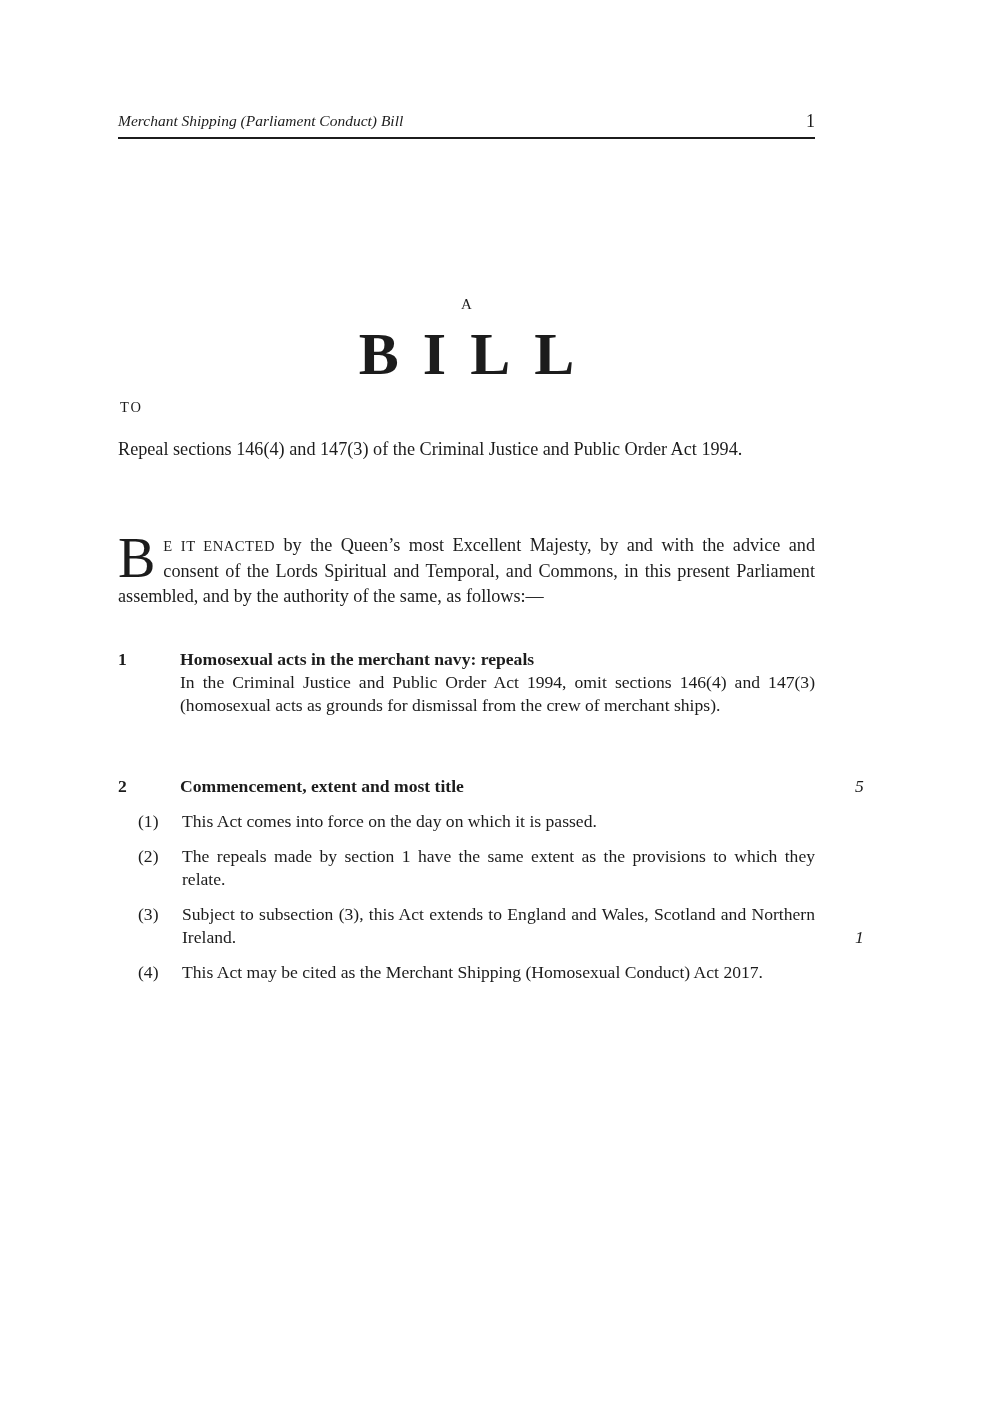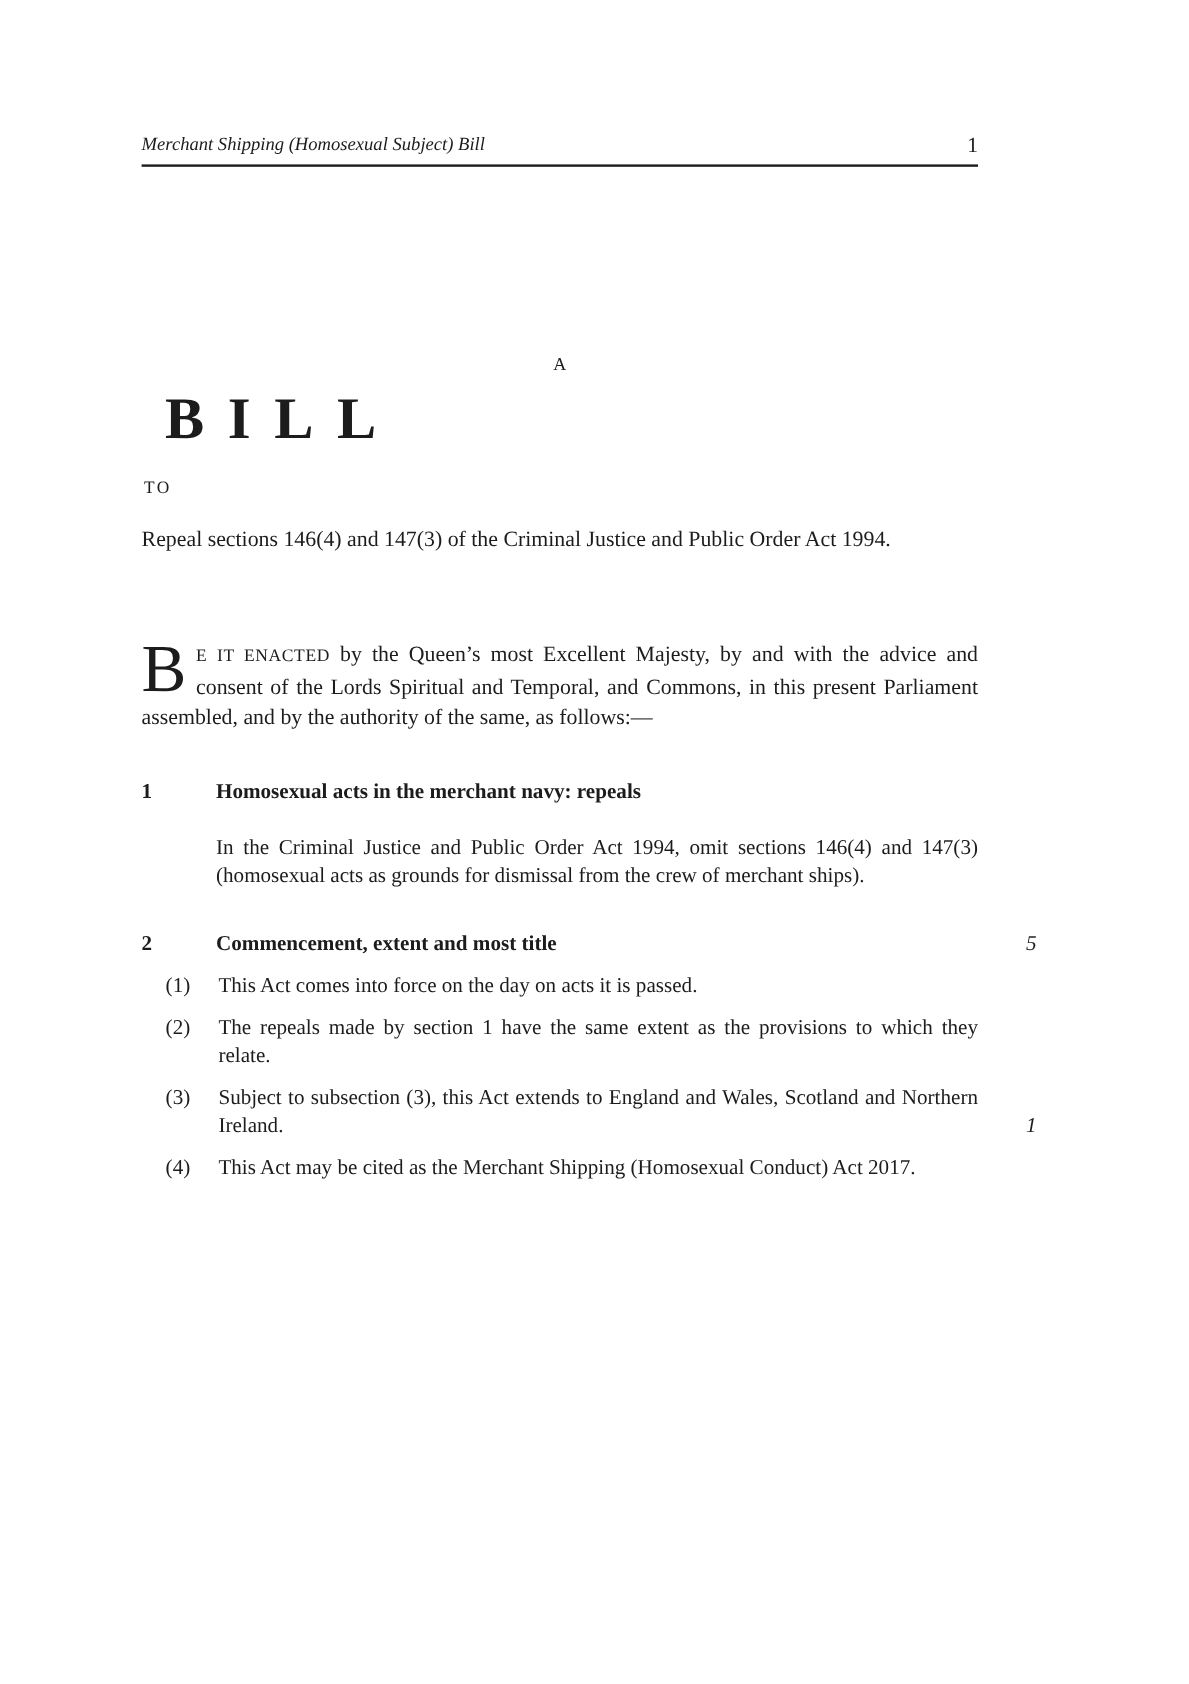--- a/index.html
+++ b/index.html
@@ -37,21 +37,21 @@
   .running-title { font-style: italic; font-size: 15.5px; }
   .page-number { font-size: 18px; line-height: 1; }
 
   
   .front-a {
     position: absolute; top: 296px; left: 0; width: 100%;
     text-align: center; font-size: 15px; letter-spacing: 1.5px; text-indent: 1.5px;
   }
   .front-bill {
     position: absolute; top: 320px; left: 0; width: 100%;
-    font-size: 49px; font-weight: bold;
+    text-align: center; font-size: 60px; font-weight: bold;
     letter-spacing: 0.40em; text-indent: 0.40em;
   }
   .front-to {
     position: absolute; top: 399px; left: 0; width: 100%;
     font-size: 14.5px; letter-spacing: 2px; text-indent: 2px;
   }
 
   
   .long-title {
     position: absolute; top: 437px; left: 0; width: 100%;
@@ -73,21 +73,21 @@
   .smallcaps { font-size: 14.6px; letter-spacing: 0.5px; margin-top: 28px; }
 
   
   .section { position: absolute; left: 0; width: 100%; font-size: 17.6px; line-height: 23px; }
   .section-1 { top: 648px; }
   .section-2 { top: 775px; }
   .section-head { display: flex; font-weight: bold; position: relative; }
   .section-num { width: 62px; flex: 0 0 62px; }
   .section-heading { flex: 1; }
   .section-para {
-    margin-left: 62px; margin-top: 24px; width: 635px; text-align: justify;
+    margin-left: 62px; margin-top: 0; width: 635px; text-align: justify;
   }
   .sub { display: flex; position: relative; margin-top: 12px; }
   .sub-num { flex: 0 0 44px; margin-left: 20px; }
   .sub-text { width: 635px; text-align: justify; }
   .line-number {
     position: absolute;
     left: 737px;
     top: 0;
     font-style: italic;
     font-weight: normal;
@@ -103,21 +103,21 @@
     font-size: 17.6px;
   }
 </style>
 </head>
 <body>
 
 <div class="page">
   <div class="content">
 
     <div class="running-header">
-      <span class="running-title">Merchant Shipping (Homosexual Subject) Bill</span>
+      <span class="running-title">Merchant Shipping (Parliament Conduct) Bill</span>
       <span class="page-number">1</span>
     </div>
 
     <div class="front-a">A</div>
     <div class="front-bill">BILL</div>
     <div class="front-to">TO</div>
 
     <p class="long-title">Repeal sections 146(4) and 147(3) of the Criminal Justice and Public Order Act 1994.</p>
 
     <p class="enacting"><span class="drop-cap">B</span><span class="smallcaps">E IT ENACTED</span>
@@ -133,21 +133,21 @@
 
     <div class="section section-2">
       <div class="section-head">
         <span class="section-num">2</span>
         <span class="section-heading">Commencement, extent and most title</span>
         <span class="line-number">5</span>
       </div>
 
       <div class="sub">
         <span class="sub-num">(1)</span>
-        <span class="sub-text">This Act comes into force on the day on acts it is passed.</span>
+        <span class="sub-text">This Act comes into force on the day on which it is passed.</span>
       </div>
 
       <div class="sub">
         <span class="sub-num">(2)</span>
         <span class="sub-text">The repeals made by section 1 have the same extent as the provisions to which they relate.</span>
       </div>
 
       <div class="sub">
         <span class="sub-num">(3)</span>
         <span class="sub-text">Subject to subsection (3), this Act extends to England and Wales, Scotland and Northern Ireland.</span>

